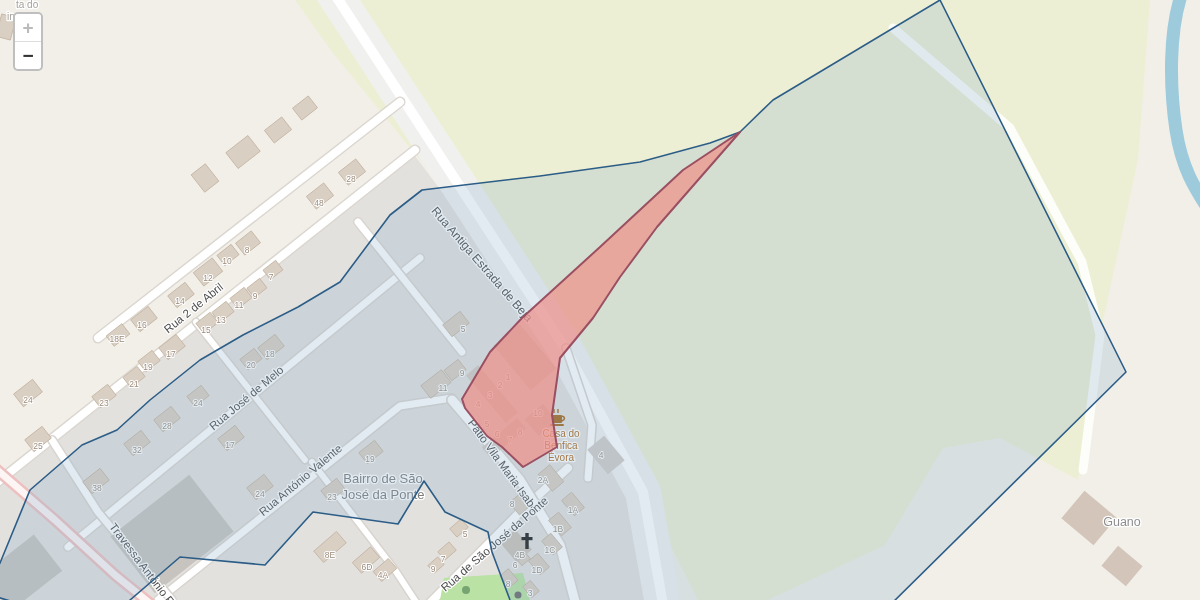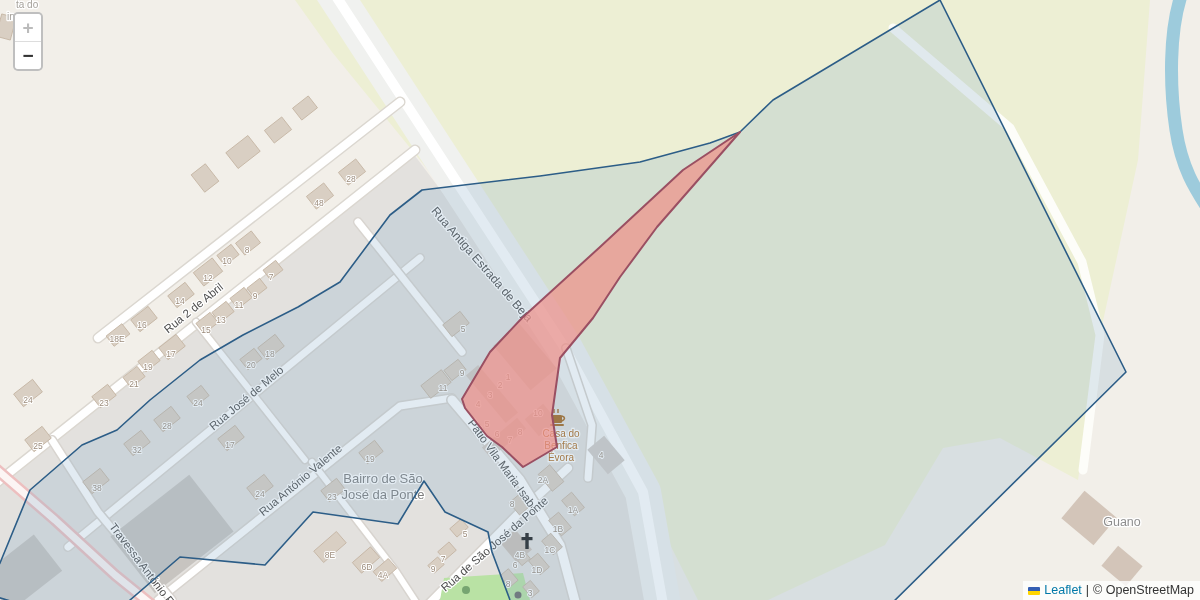--- a/index.html
+++ b/index.html
@@ -213,22 +213,13 @@
       <circle cx="466" cy="590" r="4" fill="#76a571"></circle>
       <polygon points="940,0 1126,372 883,612 860,640 530,640 510,600 492,552 488,532 445,512 424,481 398,524 313,512 265,565 180,557 130,600 108,630 -20,592 0,563 30,490 82,445 117,430 150,400 200,360 243,335 298,307 340,282 390,215 422,190 540,176 640,162 710,143 740,132 773,100" fill="#84aac8" fill-opacity="0.24" stroke="#2c5d87" stroke-width="1.6" stroke-linejoin="round"></polygon>
       <polygon points="740,132 657,227 620,277 593,318 560,358 552,415 557,447 523,467 502,447 487,436 476,422 465,408 462,399 490,352 522,318 600,247 683,170" fill="#ef8e88" fill-opacity="0.7" stroke="#9a4f62" stroke-width="2" stroke-linejoin="round"></polygon>
     </svg>
 
   <div class="zoom-ctrl">
     <a href="#" class="zin">+</a>
     <a href="#" class="zout">−</a>
   </div>
 
-  <div class="attribution">
-    <span class="flag">
-        <span class="ft"></span>
-        <span class="fb"></span>
-      </span>
-    <a href="#">Leaflet</a>
-    <span class="sep">|</span>
-    <span>© OpenStreetMap</span>
-  </div>
 </div>
 
 </body></html>

